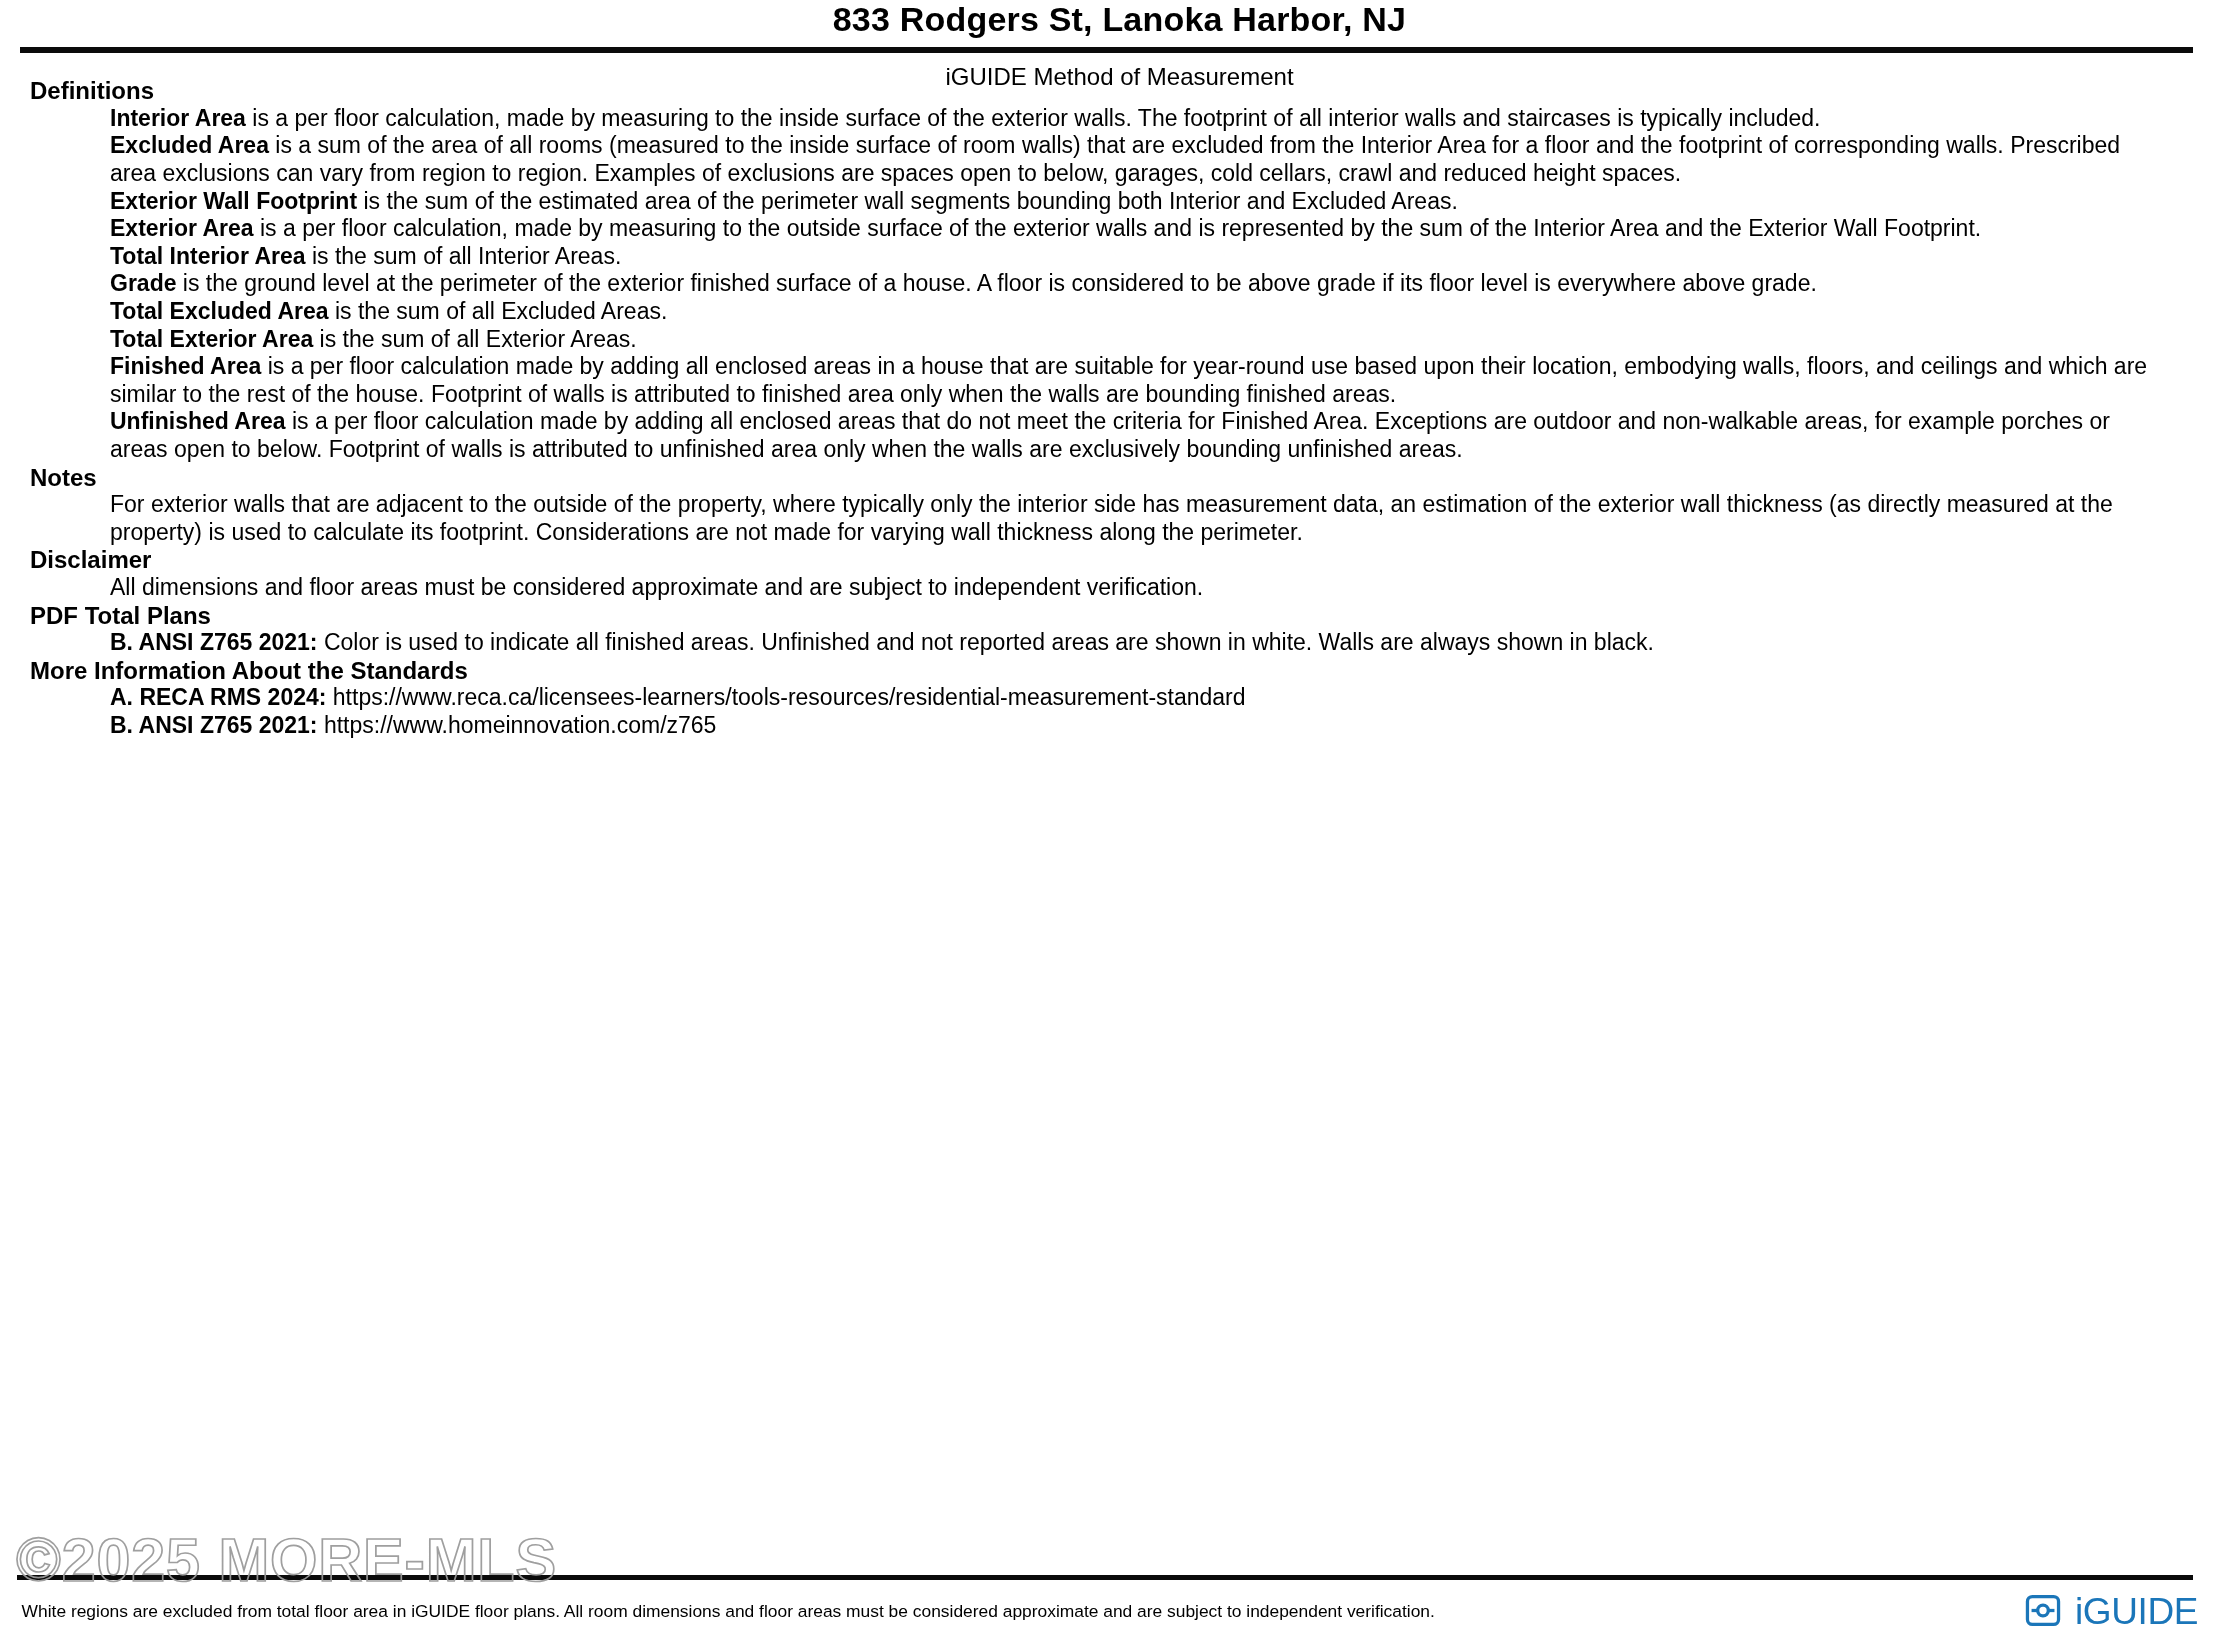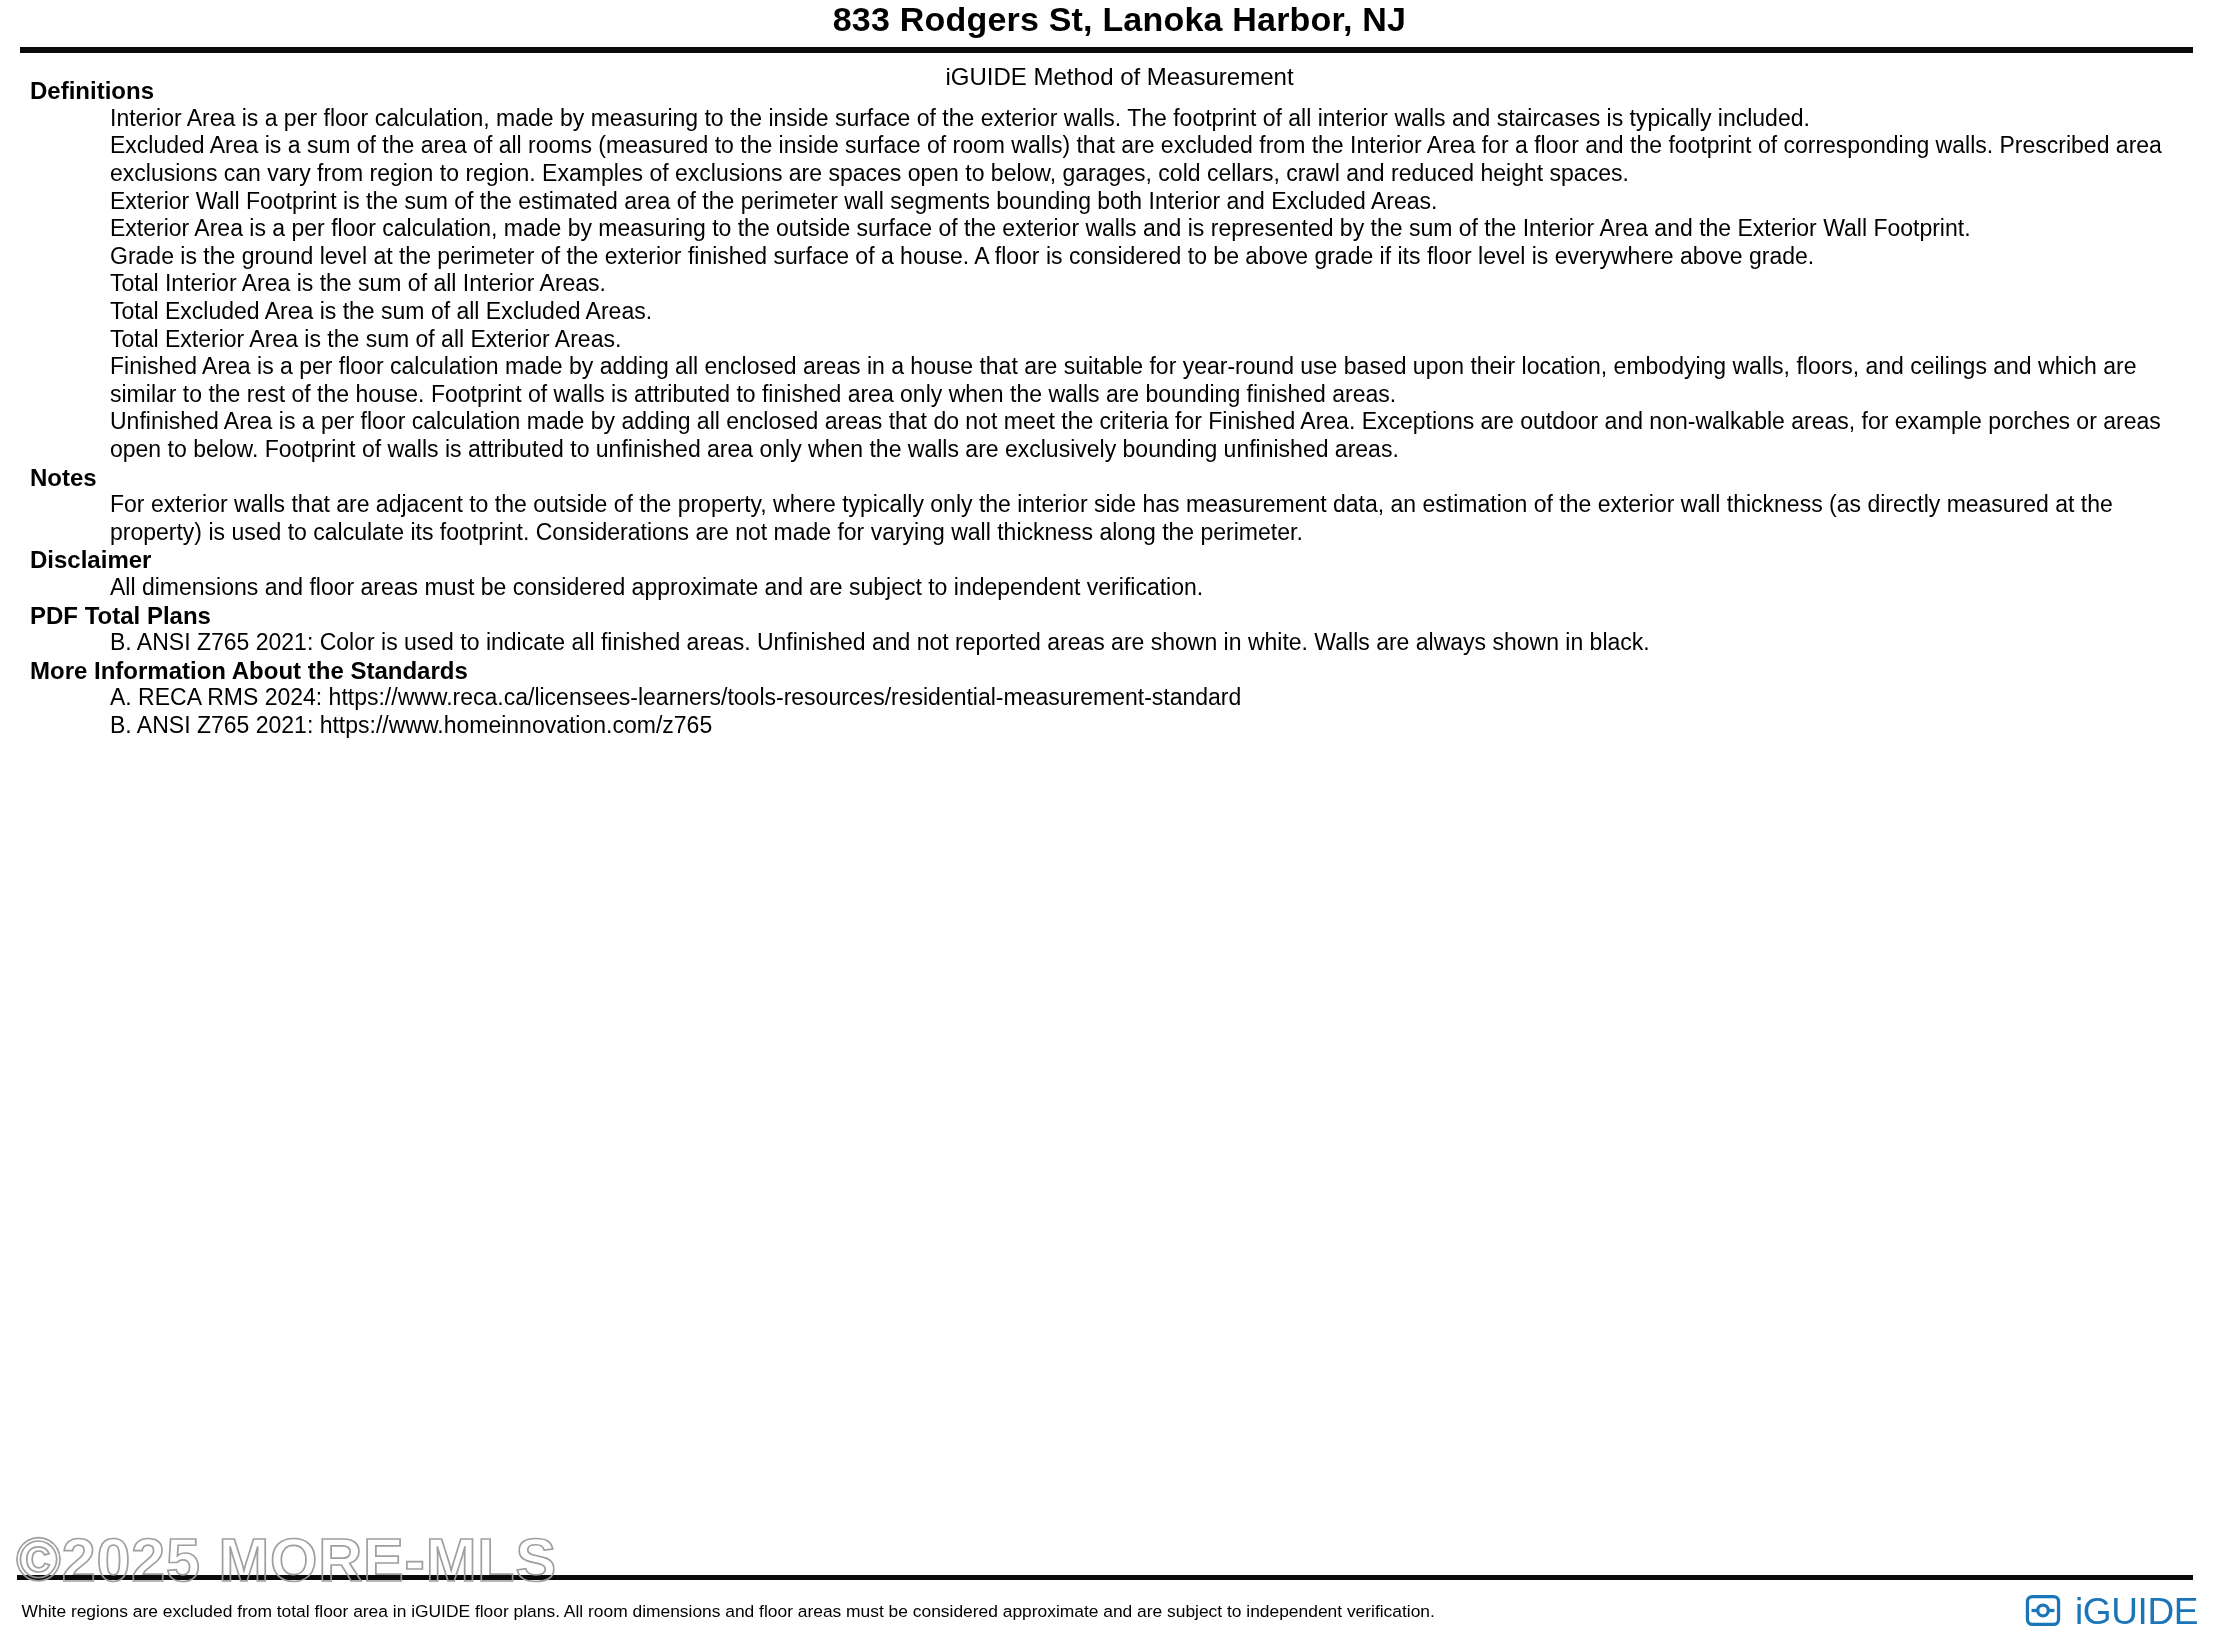--- a/index.html
+++ b/index.html
@@ -78,21 +78,21 @@
     margin: 0 0 0 0;
     padding: 0;
     text-align: left;
   }
 
   .gap-def  { margin-top: 22.4px; }
   .gap-note { margin-top: 25px; }
   .gap-item { margin-top: 21.6px; }
   .gap-first{ margin-top: 20px; }
 
-  p.para b { font-weight: normal; }
+  p.para b { font-weight: bold; }
 
   
   .watermark {
     position: absolute;
     left: 16px;
     top: 1530px;
     font-size: 61px;
     font-weight: bold;
     letter-spacing: 0.8px;
     line-height: 1;
@@ -163,23 +163,23 @@
 
     <div class="block">
       <p class="para gap-first"><b>Interior Area</b><span> is a per floor calculation, made by measuring to the inside surface of the exterior walls. The footprint of all interior walls and staircases is typically included.</span></p>
 
       <p class="para gap-def"><b>Excluded Area</b><span> is a sum of the area of all rooms (measured to the inside surface of room walls) that are excluded from the Interior Area for a floor and the footprint of corresponding walls. Prescribed area exclusions can vary from region to region. Examples of exclusions are spaces open to below, garages, cold cellars, crawl and reduced height spaces.</span></p>
 
       <p class="para gap-def"><b>Exterior Wall Footprint</b><span> is the sum of the estimated area of the perimeter wall segments bounding both Interior and Excluded Areas.</span></p>
 
       <p class="para gap-def"><b>Exterior Area</b><span> is a per floor calculation, made by measuring to the outside surface of the exterior walls and is represented by the sum of the Interior Area and the Exterior Wall Footprint.</span></p>
 
+      <p class="para gap-def"><b>Total Interior Area</b><span> is the sum of all Interior Areas.</span></p>
+
       <p class="para gap-def"><b>Grade</b><span>  is the ground level at the perimeter of the exterior finished surface of a house. A floor is considered to be above grade if its floor level is everywhere above grade.</span></p>
-
-      <p class="para gap-def"><b>Total Interior Area</b><span> is the sum of all Interior Areas.</span></p>
 
       <p class="para gap-def"><b>Total Excluded Area</b><span> is the sum of all Excluded Areas.</span></p>
 
       <p class="para gap-def"><b>Total Exterior Area</b><span> is the sum of all Exterior Areas.</span></p>
 
       <p class="para gap-def"><b>Finished Area</b><span> is a per floor calculation made by adding all enclosed areas in a house that are suitable for year-round use based upon their location, embodying walls, floors, and ceilings and which are similar to the rest of the house. Footprint of walls is attributed to finished area only when the walls are bounding finished areas.</span></p>
 
       <p class="para gap-def"><b>Unfinished Area</b><span> is a per floor calculation made by adding all enclosed areas that do not meet the criteria for Finished Area. Exceptions are outdoor and non-walkable areas, for example porches or areas open to below. Footprint of walls is attributed to unfinished area only when the walls are exclusively bounding unfinished areas.</span></p>
     </div>
 

